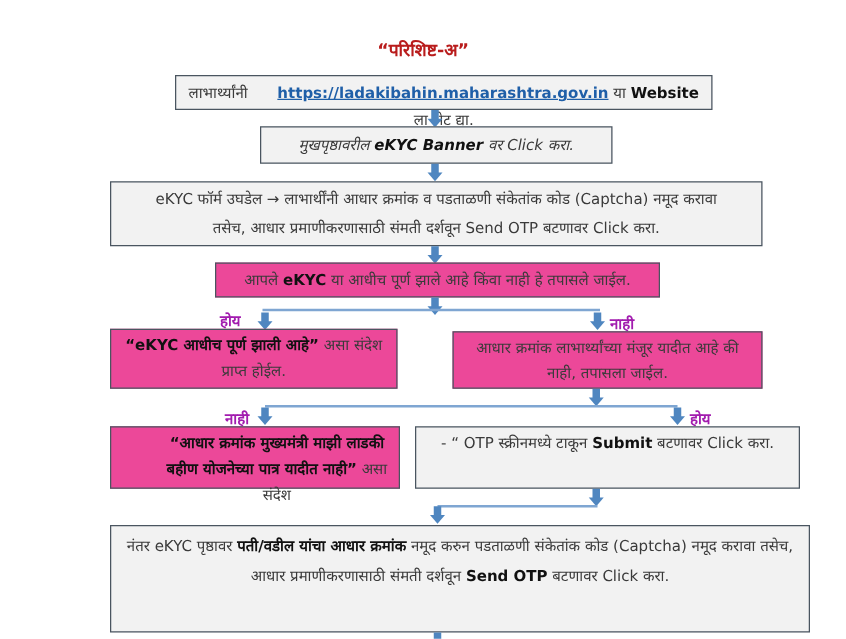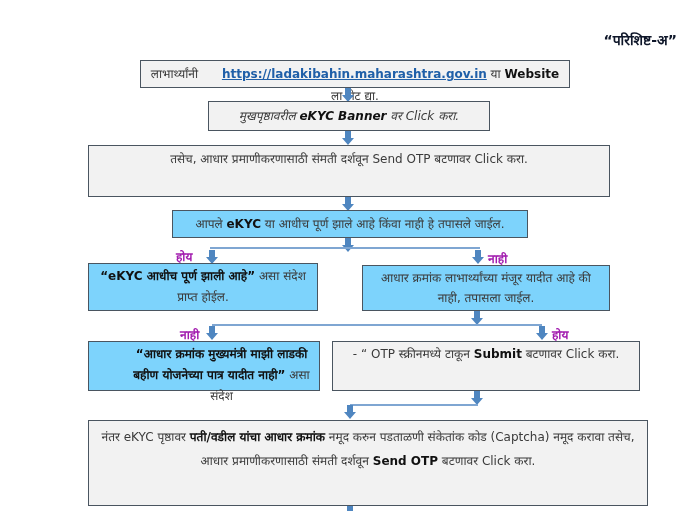--- a/index.html
+++ b/index.html
@@ -1,23 +1,23 @@
 <!DOCTYPE html>
 <html><head>
   <meta charset="utf-8">
   <style>
     html, body { margin: 0; padding: 0; background: #ffffff; }
     body { width: 677px; height: 511px; position: relative; overflow: hidden;
       font-family: "DejaVu Sans", "Liberation Sans", sans-serif; color: #333; }
-    .title { position: absolute; left: 0; width: 677px; top: 30px; text-align: right;
-      font-size: 14px; font-weight: bold; color: #0f172a; }
+    .title { position: absolute; left: 0; width: 677px; top: 30px; text-align: center;
+      font-size: 14px; font-weight: bold; color: #b91c1c; }
     .box { position: absolute; box-sizing: border-box; border: 1.5px solid #4a5560;
       background: #f2f2f2; text-align: center; font-size: 12px; line-height: 22px;
       color: #3a3a3a; padding: 2px 6px; }
-    .box.blue { background: #7dd3fc; }
+    .box.blue { background: #ec4899; }
     .box b { color: #111; font-weight: bold; }
     .box a { color: #1f5fa8; text-decoration: underline; font-weight: bold; margin-left: 20px; }
     .arrow { position: absolute; width: 12px; height: 14px; }
     .arrow::before { content: ""; position: absolute; left: 3px; top: 0; width: 6px; height: 8px;
       background: #4f86c0; }
     .arrow::after { content: ""; position: absolute; left: 0; top: 7px; width: 0; height: 0;
       border-left: 6px solid transparent; border-right: 6px solid transparent;
       border-top: 7px solid #4f86c0; }
     .hline { position: absolute; height: 2px; background: #7fa6d2; }
     .lbl { position: absolute; font-size: 12px; font-weight: bold; color: #a21caf; }
@@ -31,20 +31,21 @@
   <span>लाभार्थ्यांनी </span><a>https://ladakibahin.maharashtra.gov.in</a><span> या </span><b>Website</b><span> ला भेट द्या.</span>
 </div>
 <div class="arrow" style="left:342px;top:88px;"></div>
 
 <div class="box" style="left:208px;top:101px;width:282px;height:30px;line-height:24px;font-style:italic;">
   <span>मुखपृष्ठावरील </span><b>eKYC Banner</b><span> वर Click करा.</span>
 </div>
 <div class="arrow" style="left:342px;top:131px;"></div>
 
 <div class="box" style="left:88px;top:145px;width:522px;height:52px;line-height:23px;">
+  <div>eKYC फॉर्म उघडेल → लाभार्थींनी आधार क्रमांक व  पडताळणी संकेतांक कोड (Captcha) नमूद करावा</div>
   <div>तसेच, आधार प्रमाणीकरणासाठी संमती दर्शवून Send OTP बटणावर Click करा.</div>
 </div>
 <div class="arrow" style="left:342px;top:197px;"></div>
 
 <div class="box blue" style="left:172px;top:210px;width:356px;height:28px;line-height:22px;">
   <span>आपले </span><b>eKYC</b><span> या आधीच पूर्ण झाले आहे किंवा नाही हे तपासले जाईल.</span>
 </div>
 <div class="arrow" style="left:342px;top:238px;"></div>
 <div class="hline" style="left:210px;top:247px;width:270px;"></div>
 

